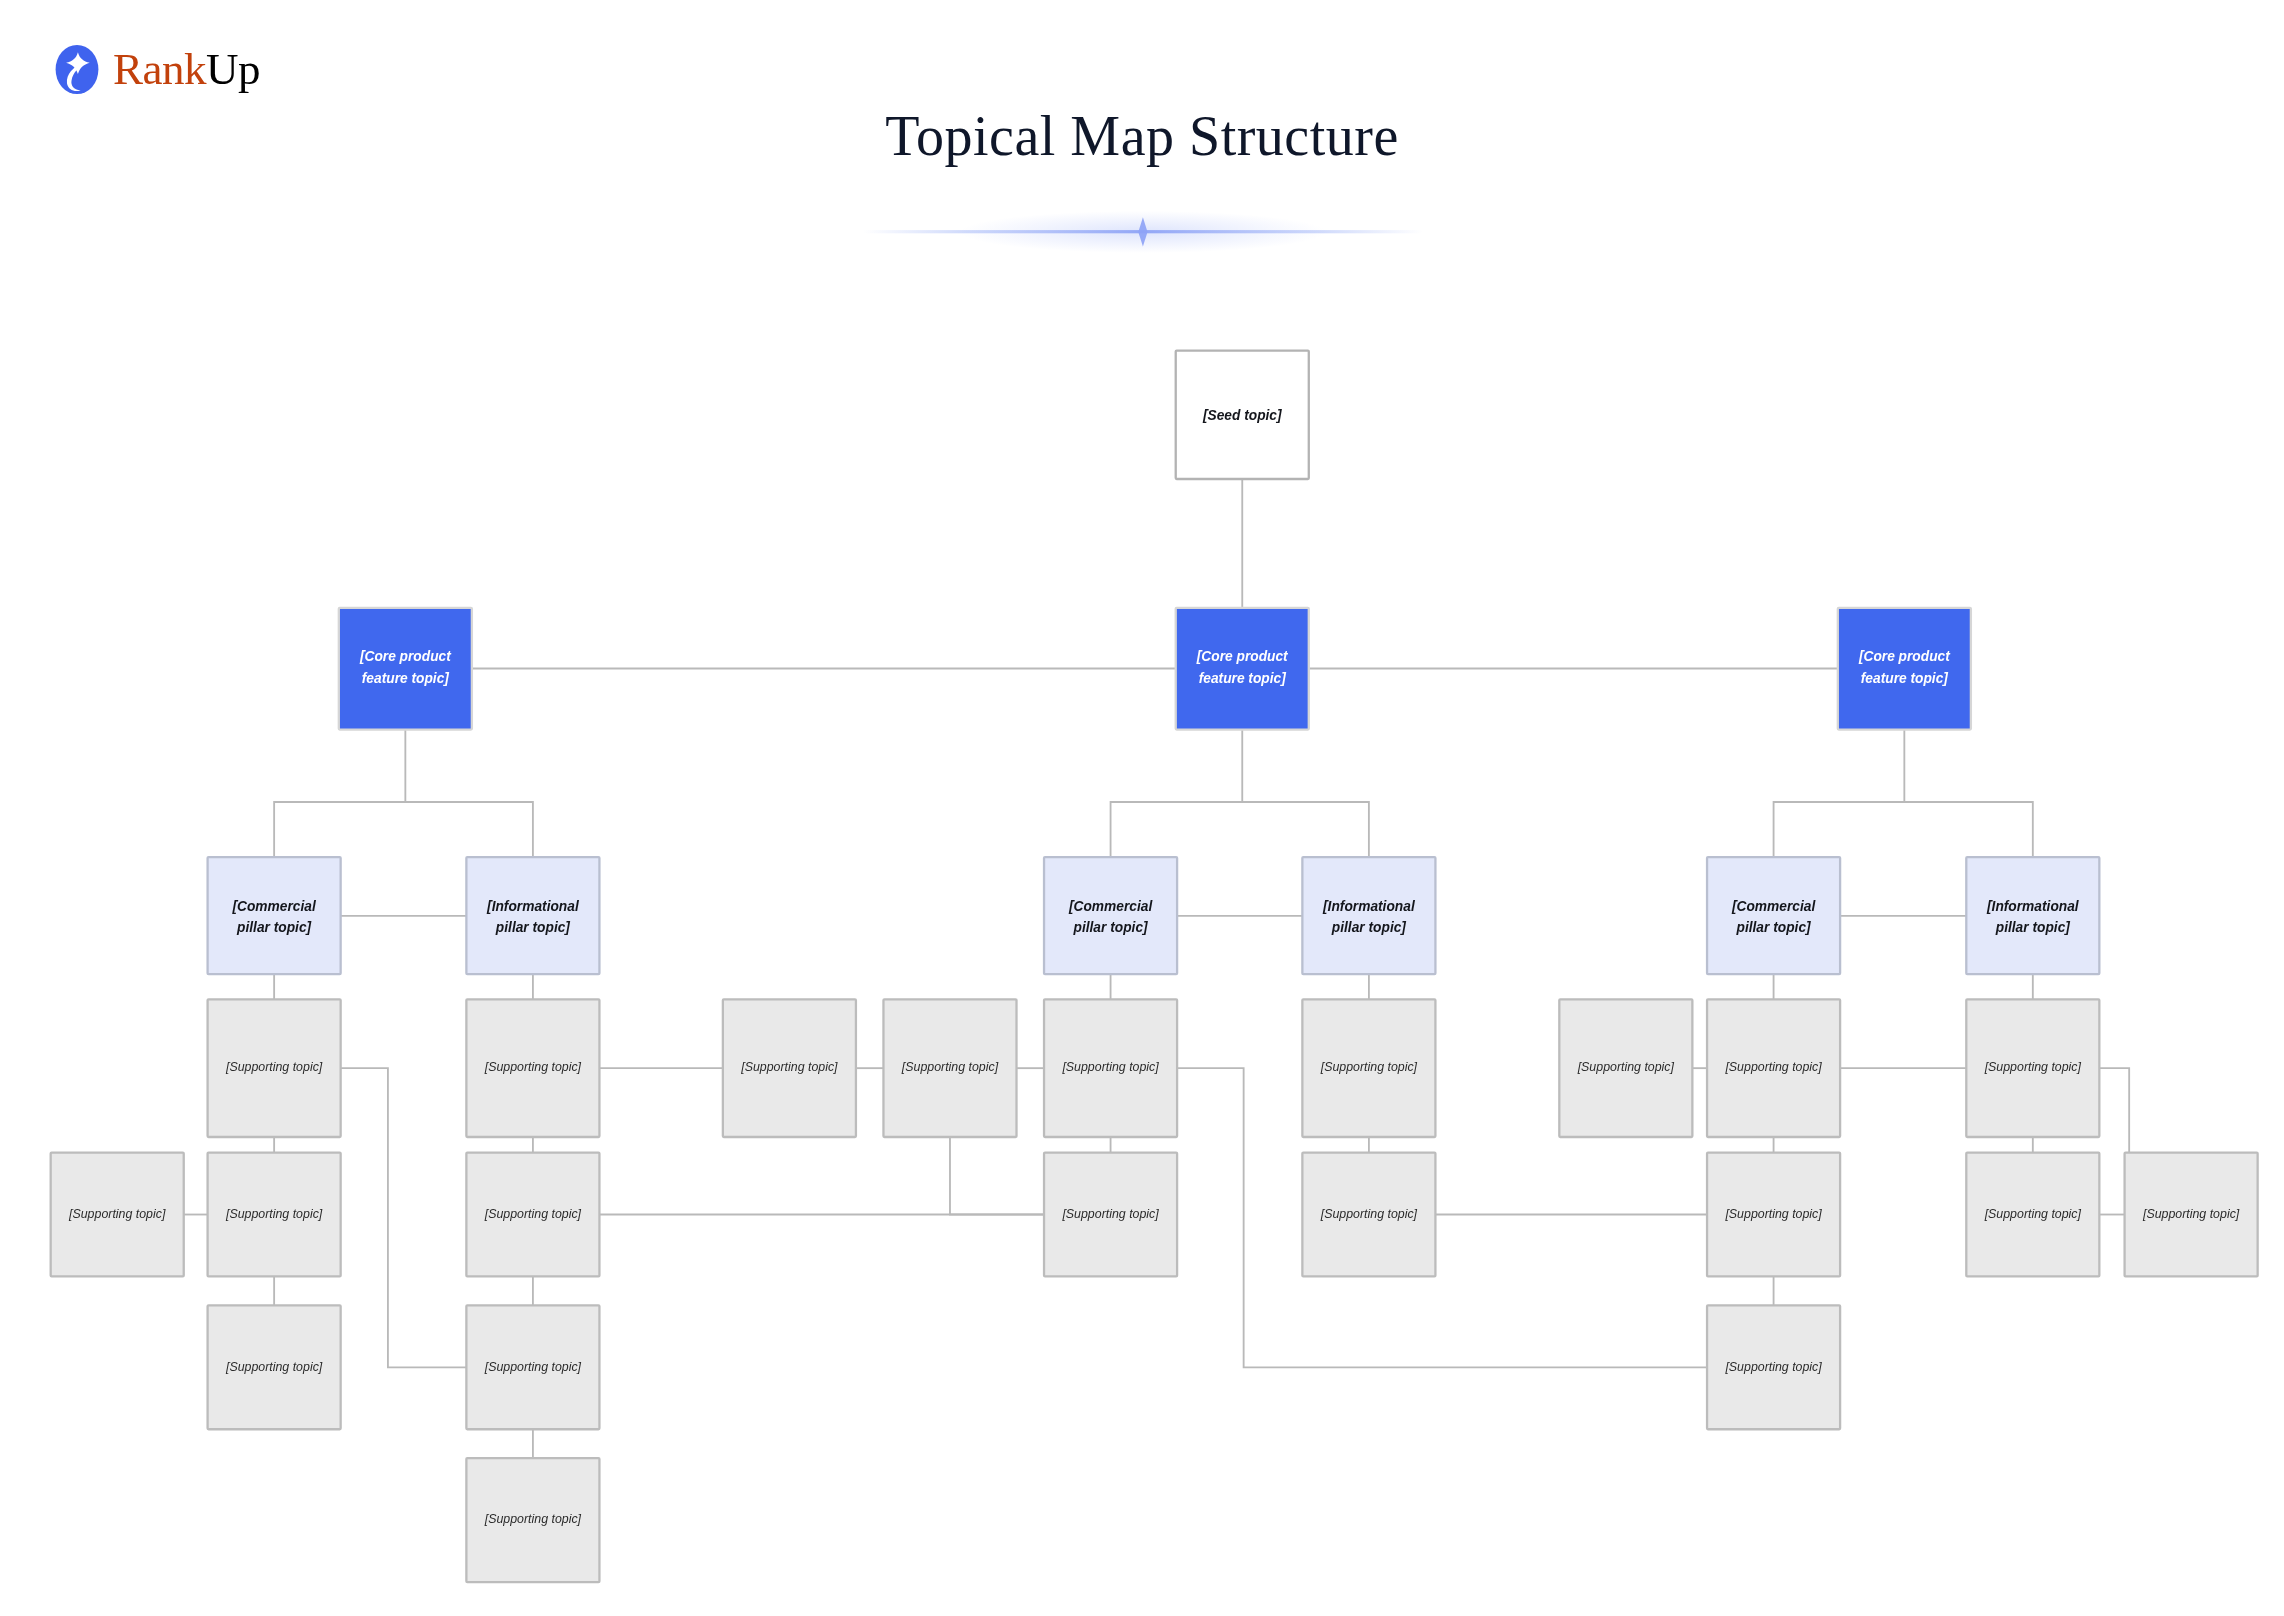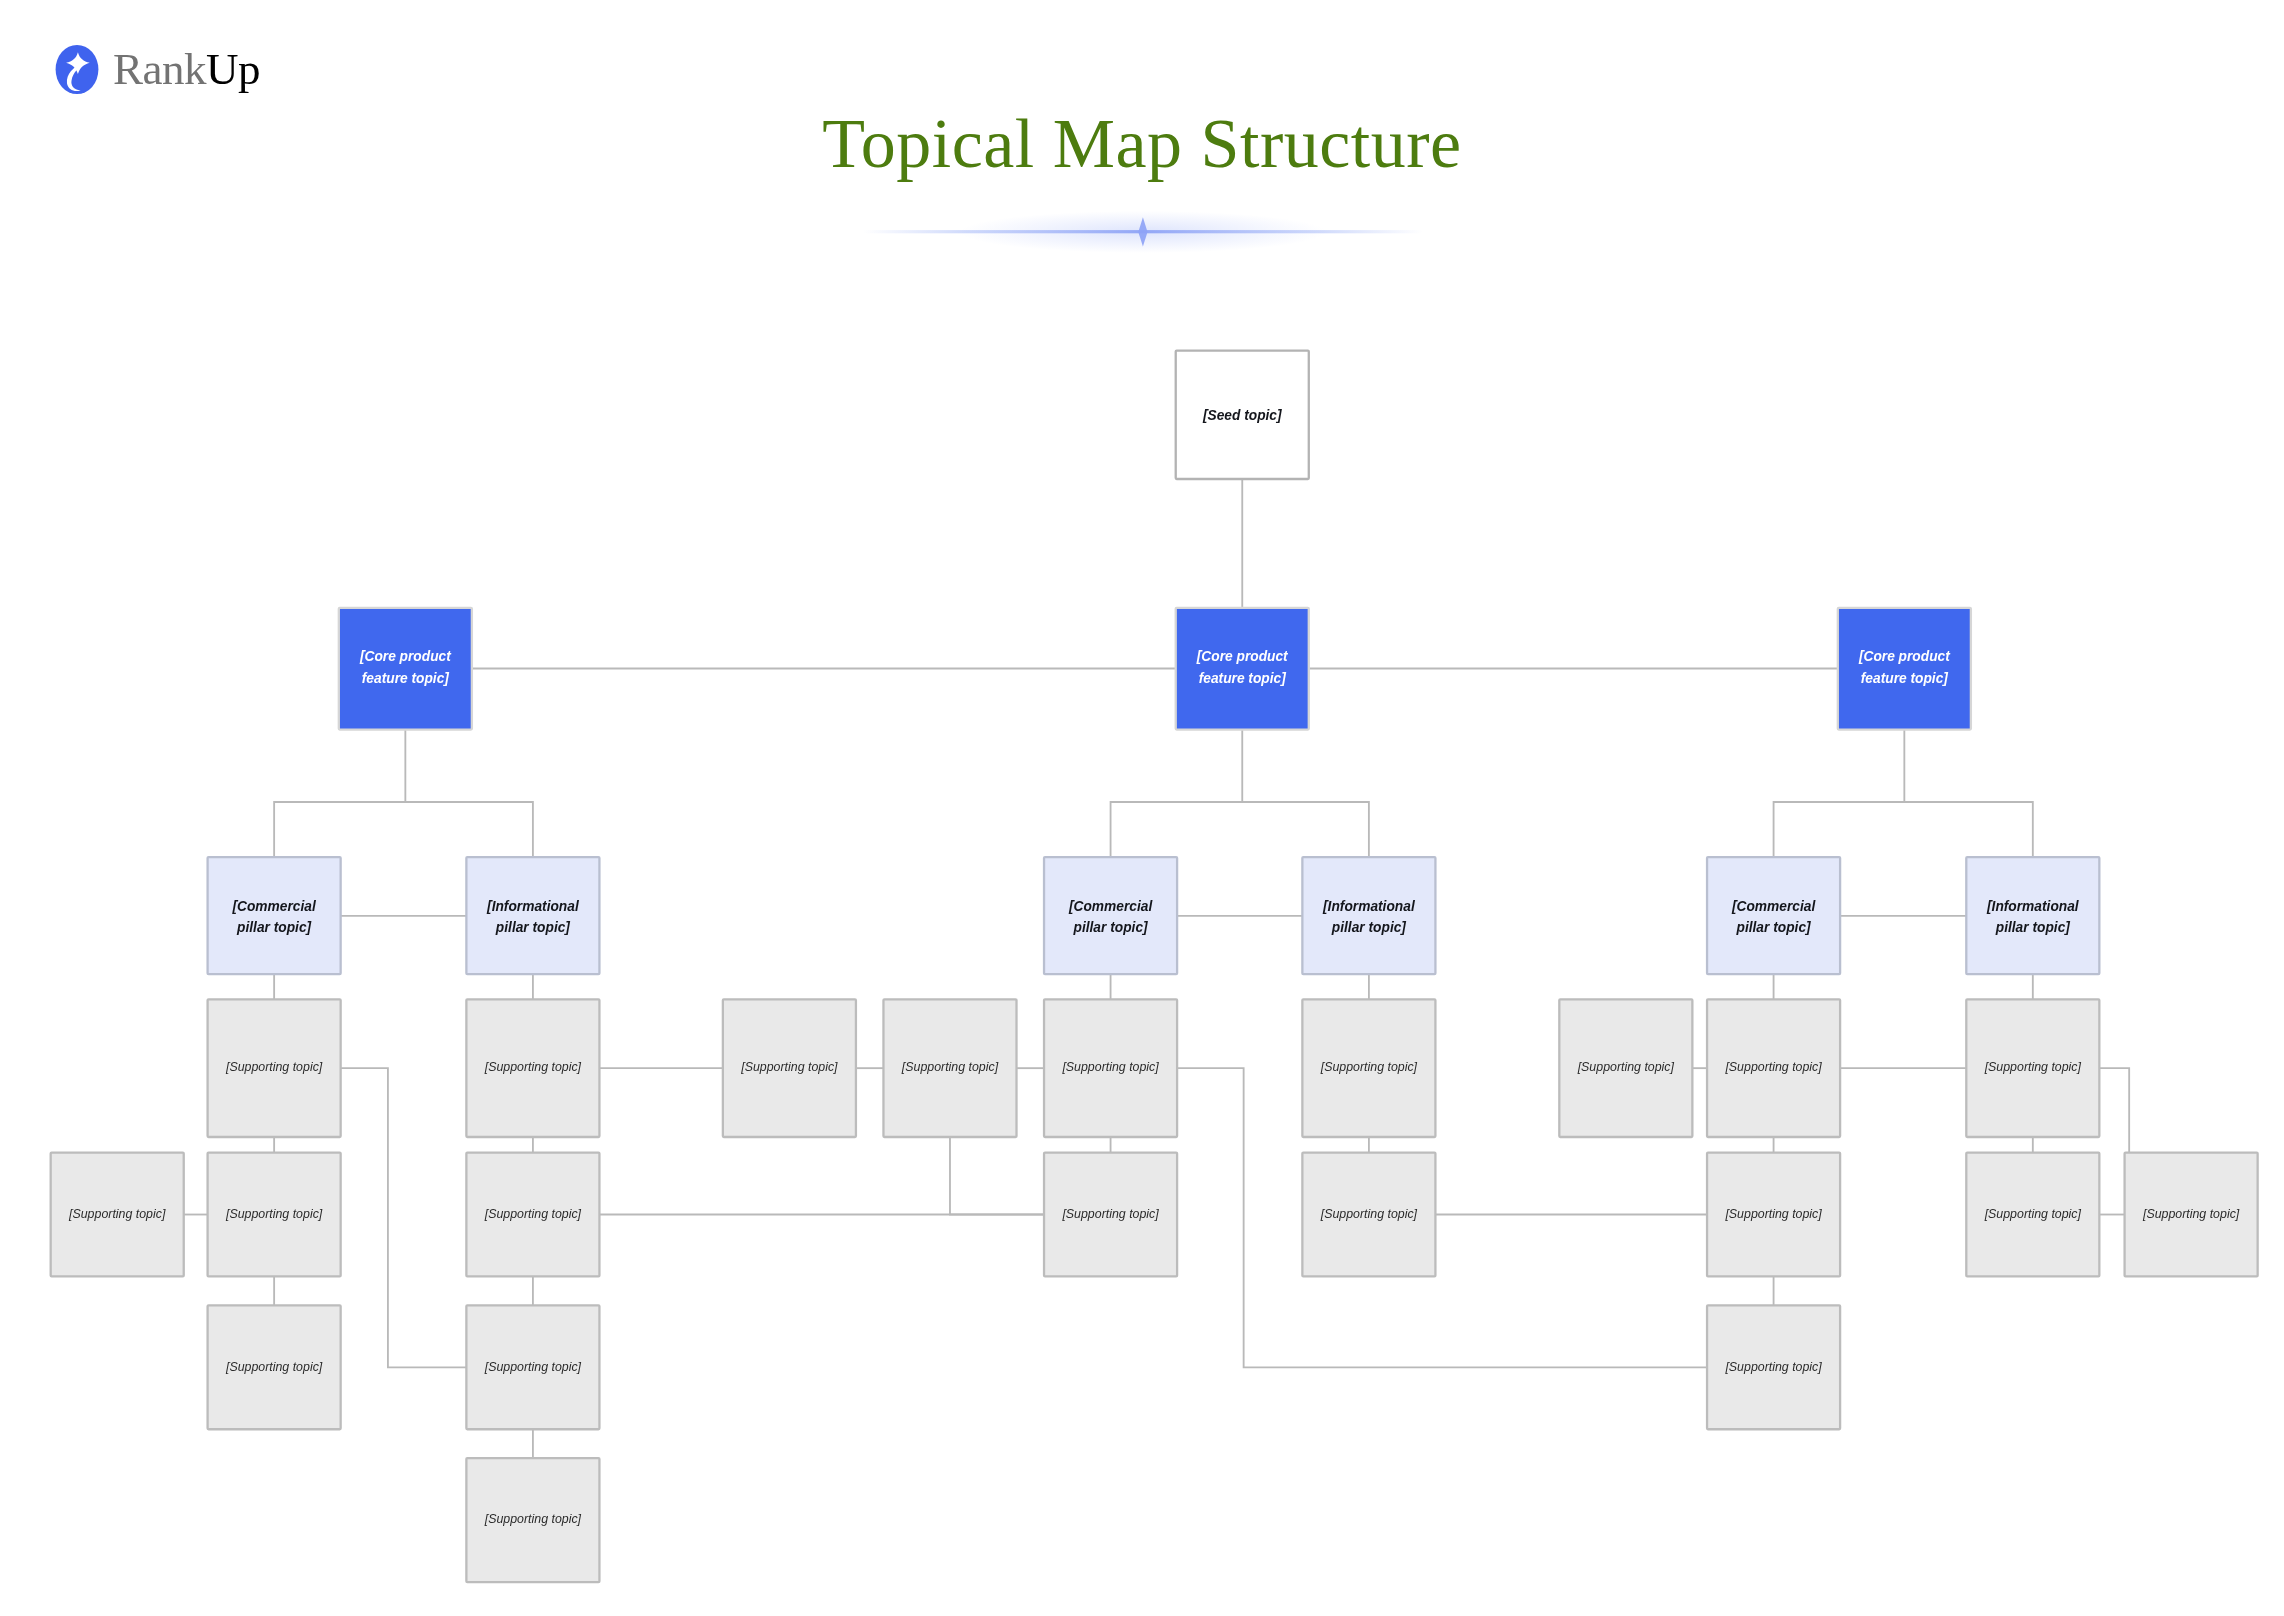--- a/index.html
+++ b/index.html
@@ -18,31 +18,31 @@
   }
   #brand-mark{
     width:48px;height:51px;position:relative;flex:0 0 auto;
   }
   #brand-mark svg{display:block;width:48px;height:51px;}
   #brand-word{
     font-family:"Liberation Serif", serif;
     font-size:45px;line-height:1;letter-spacing:-0.5px;
     white-space:nowrap;
   }
-  #brand-word .w1{color:#737373;}
+  #brand-word .w1{color:#c2410c;}
   #brand-word .w2{color:#000000;}
 
   
   #title-wrap{
     position:absolute;left:0;top:106px;width:2284px;text-align:center;
   }
   #page-title{
     font-family:"Liberation Serif", serif;
-    font-size:70px;line-height:1.08;
-    color:#4d7c0f;
+    font-size:56px;line-height:1.08;
+    color:#0f172a;
     font-weight:400;
     letter-spacing:0.5px;
     margin:0;
   }
   #title-divider{
     position:absolute;left:854px;top:209px;width:578px;height:46px;
     pointer-events:none;
   }
 
   

